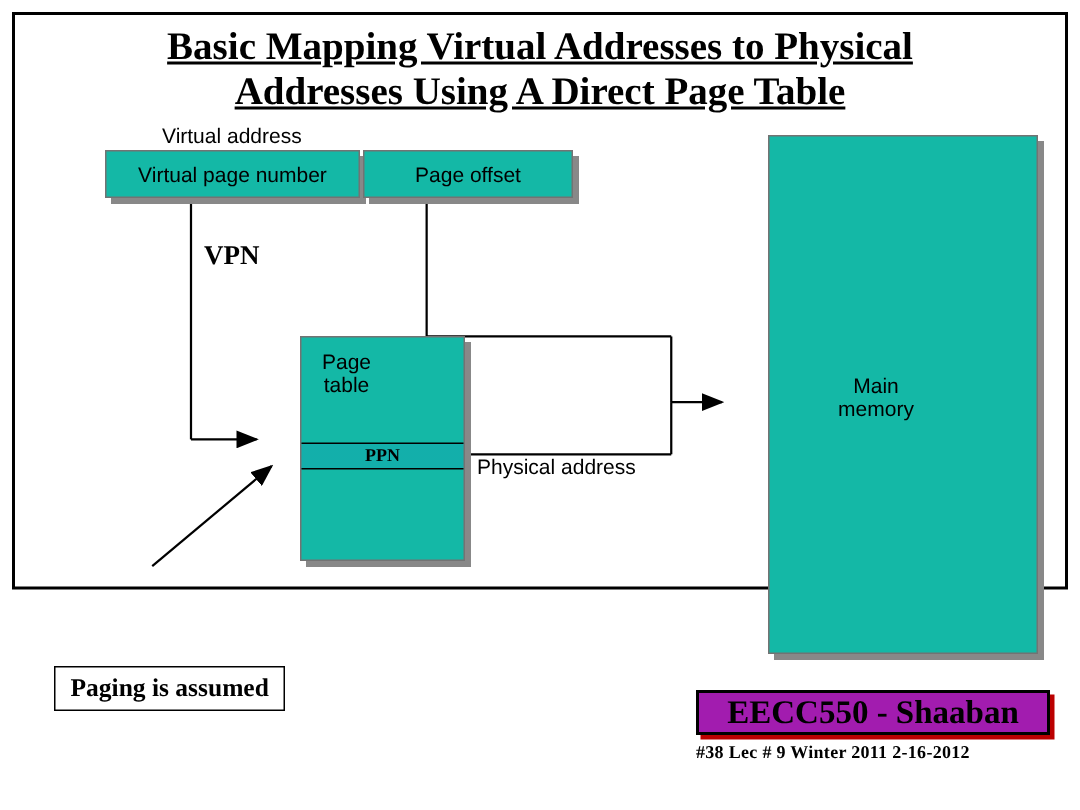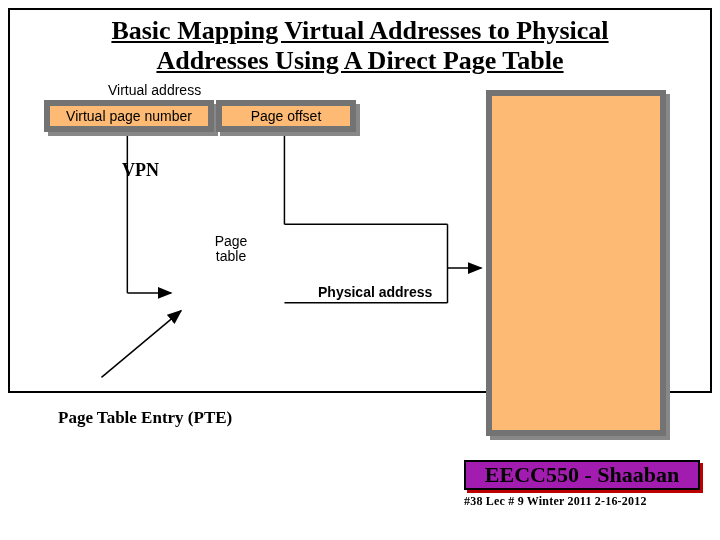--- a/index.html
+++ b/index.html
@@ -2,35 +2,35 @@
 <html><head>
 <meta charset="utf-8">
 <style>
   * { box-sizing: border-box; margin: 0; padding: 0; }
   body { width: 720px; height: 540px; background: #fff; font-family: "Times New Roman", serif; position: relative; }
   .frame { position: absolute; left: 8px; top: 8px; width: 704px; height: 385px; border: 2px solid #000; }
   .title { text-align: center; font-weight: bold; font-size: 26px; line-height: 1.15; padding: 6px 30px 2px; }
   .title u { text-decoration: underline; }
   .diagram { position: relative; width: 100%; height: 400px; }
 
-  .shadow-box { position: absolute; background: #fdba74; border: 6px solid #737373; box-shadow: 4px 4px 0 #888; display: flex; align-items: center; justify-content: center; font-family: Arial, sans-serif; font-size: 14px; }
+  .shadow-box { position: absolute; background: #14b8a6; border: 1px solid #737373; box-shadow: 4px 4px 0 #888; display: flex; align-items: center; justify-content: center; font-family: Arial, sans-serif; font-size: 14px; margin-left: 26px; }
   .plain-label { position: absolute; font-family: Arial, sans-serif; font-size: 14px; }
   .serif-label { position: absolute; font-family: "Times New Roman", serif; font-weight: bold; }
 
   .va-label { left: 98px; top: 4px; }
   .vpn-box { left: 34px; top: 22px; width: 170px; height: 32px; }
   .po-box  { left: 206px; top: 22px; width: 140px; height: 32px; box-shadow: 4px 4px 0 #888; }
 
-  .vpn-serif { left: 112px; top: 82px; font-size: 18px; }
+  .vpn-serif { left: 126px; top: 82px; font-size: 18px; }
 
   .page-table-box { left: 164px; top: 146px; width: 110px; height: 150px; display:block; }
   .page-table-lbl { left: 196px; top: 156px; text-align:center; width:50px; line-height:1.1;}
   .ppn-row { position:absolute; left:0; top:70px; width:100%; height:18px; border-top:1px solid #000; border-bottom:1px solid #000; background: linear-gradient(to bottom, rgba(0,0,255,0.05), rgba(0,0,255,0.05)); display:flex; align-items:center; justify-content:center; font-family:"Times New Roman",serif; font-weight:bold; font-size:12px;}
 
-  .pa-label { left: 308px; top: 206px; font-weight: bold; }
+  .pa-label { left: 308px; top: 225px; }
   .ppn-caption { left: 308px; top: 228px; width: 170px; text-align:center; font-size:16px; line-height:1.1; }
 
   .mem-box { left: 476px; top: 12px; width: 180px; height: 346px; display:block;}
   .mem-lbl { left: 544px; top: 172px; text-align:center; line-height:1.1; width:60px;}
 
   .pte-label { left: 48px; top: 330px; font-size: 17px; }
 
   .paging-box { position:absolute; left: 26px; top: 366px; border:1px solid #000; padding: 4px 10px; font-family:"Times New Roman",serif; font-weight:bold; font-size:17px; background:#fff; }
 
   .footer1 { position:absolute; left: 464px; top: 460px; width: 236px; height: 30px; border:2px solid #000; box-shadow: 3px 3px 0 #b00; display:flex; align-items:center; justify-content:center; font-family:"Times New Roman",serif; font-weight:bold; font-size:22px; background:#a21caf;}
@@ -70,25 +70,29 @@
 
       <line class="a" x1="92" y1="300" x2="172" y2="233" marker-end="url(#ah)"></line>
     </svg>
 
     <div class="plain-label va-label">Virtual address</div>
     <div class="shadow-box vpn-box">Virtual page number</div>
     <div class="shadow-box po-box">Page offset</div>
 
     <div class="serif-label vpn-serif">VPN</div>
 
+    <div class="shadow-box page-table-box">
+      <div class="ppn-row">PPN</div>
+    </div>
     <div class="plain-label page-table-lbl">Page table</div>
 
     <div class="plain-label pa-label">Physical address</div>
 
     <div class="shadow-box mem-box"></div>
+    <div class="plain-label mem-lbl">Main memory</div>
 
-    <div class="serif-label pte-label">Page Table Entry (PTE)</div>
 
+    <div class="paging-box">Paging is assumed</div>
   </div>
 </div>
 
 <div class="footer1">EECC550 - Shaaban</div>
 <div class="footer2">#38  Lec # 9  Winter 2011  2-16-2012</div>
 
 </body></html>

